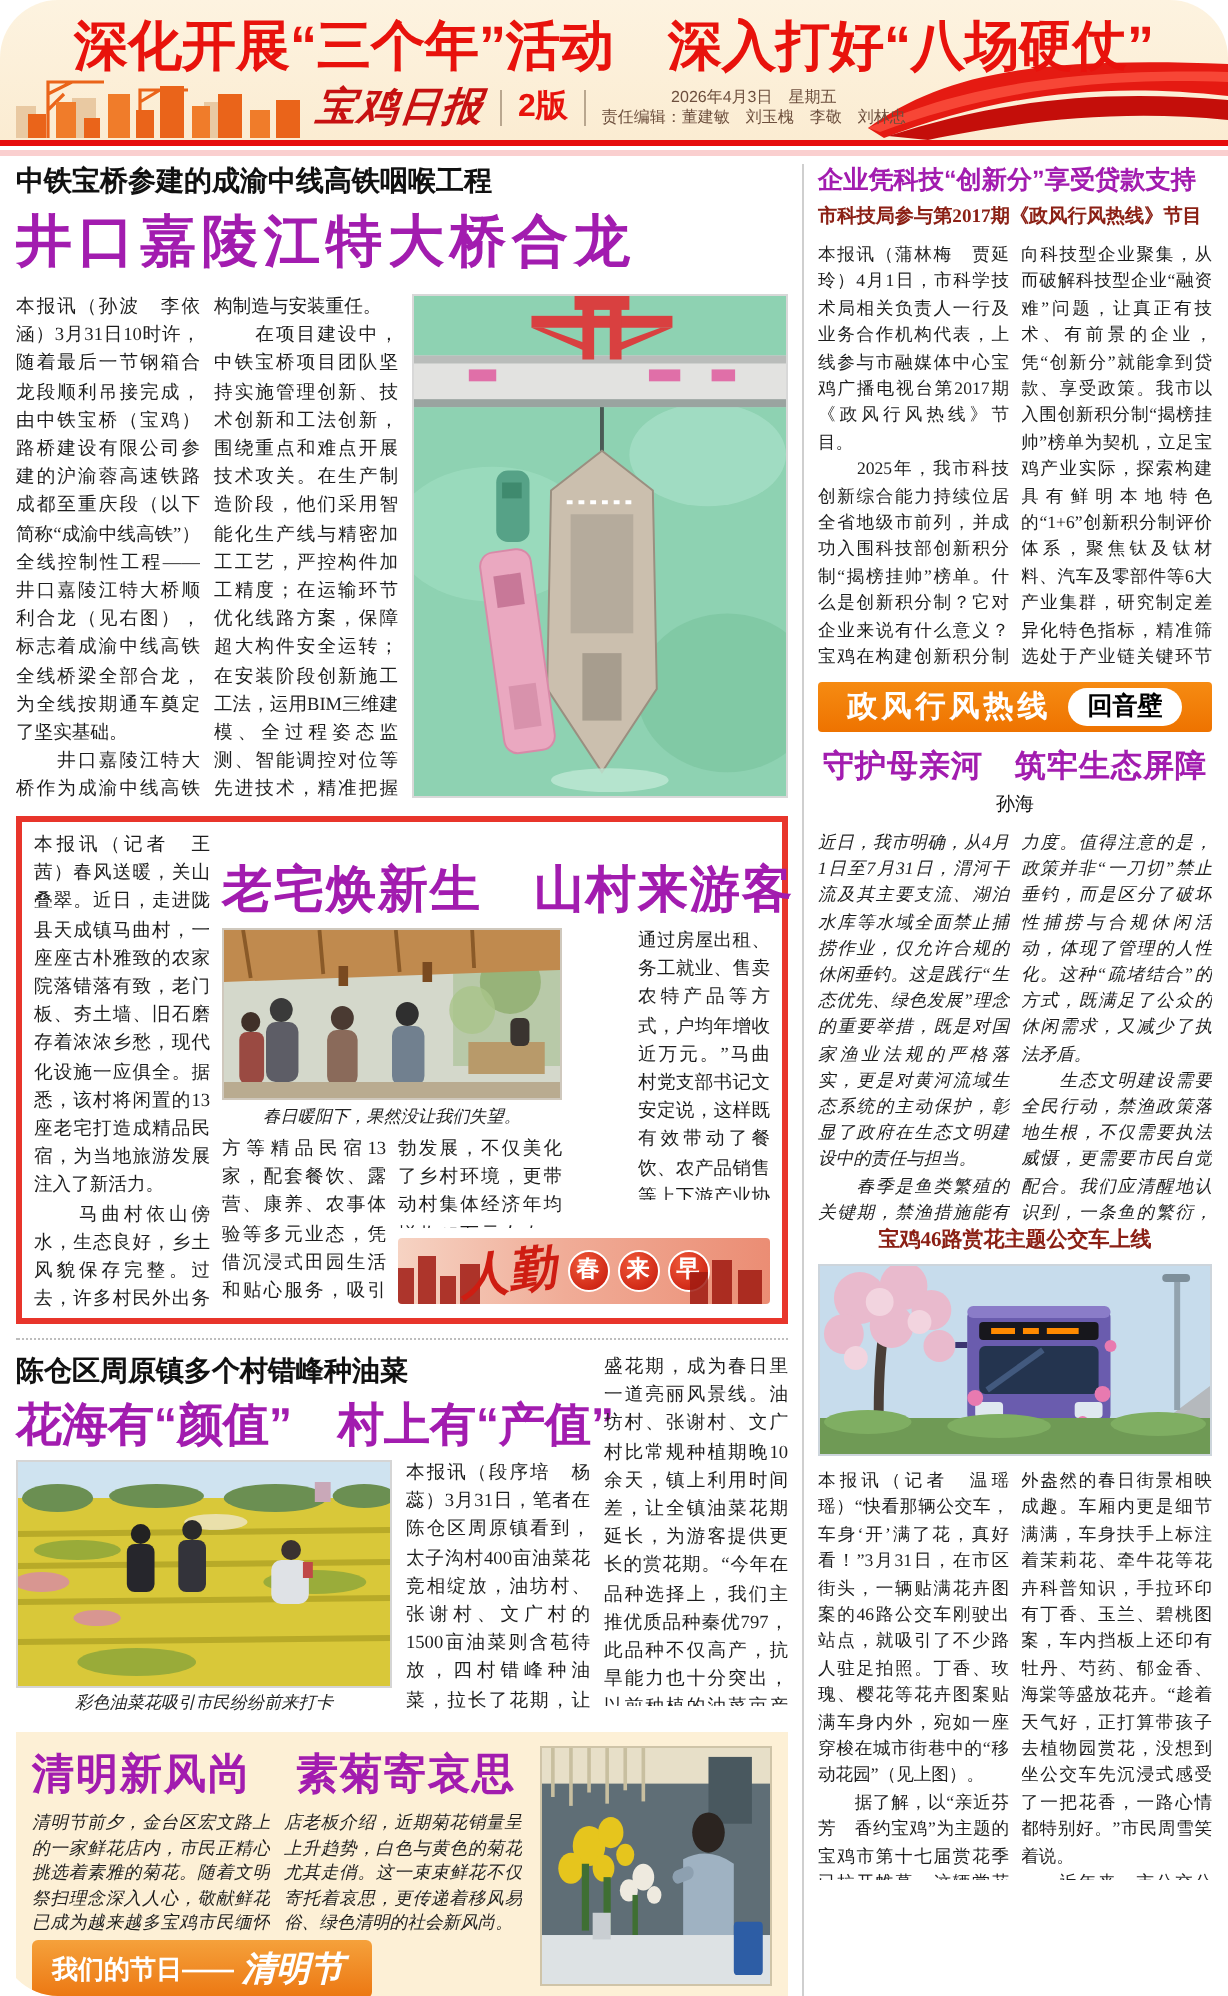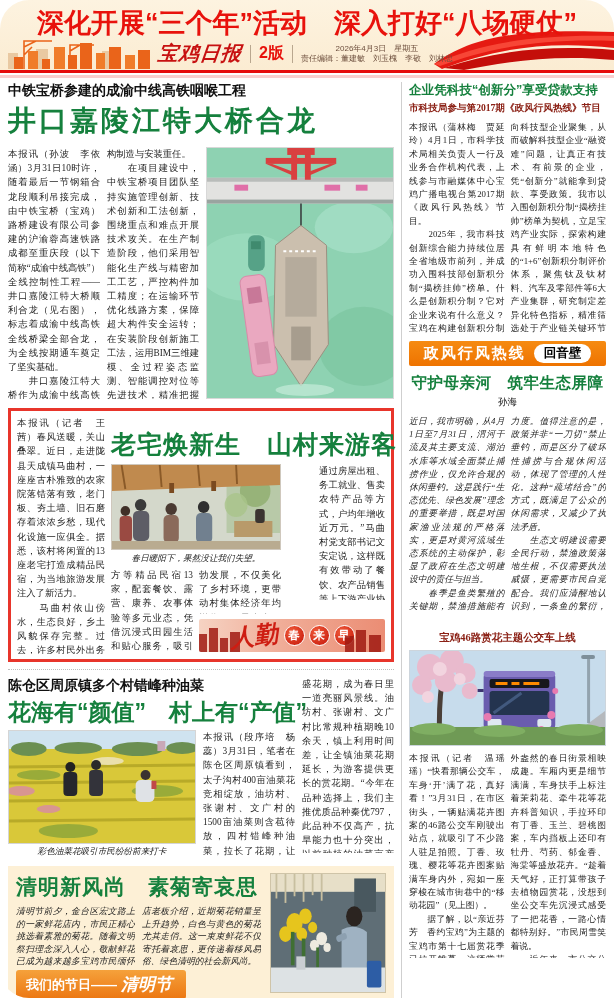--- a/index.html
+++ b/index.html
@@ -18,21 +18,21 @@
   .mastsep{width:1px;height:18px;background:#b9a78f;}
   .edition{font-family:"Liberation Sans",sans-serif;font-weight:900;font-size:16px;color:#e8120c;}
   .dateblock{font-family:"Liberation Sans",sans-serif;font-size:8px;line-height:10px;color:#6d4f3d;white-space:nowrap;}
   .redrule{height:3px;background:#e60d0d;border-bottom:2px solid #fff;box-shadow:0 3px 0 #e60d0d33;}
   
   .content{display:flex;padding:7px 8px 0 8px;}
   .leftcol{width:386px;flex:none;}
   .vdiv{width:1px;background:#cfcfcf;margin:0 7px;flex:none;}
   .rightcol{flex:1;min-width:0;}
   .kicker{font-family:"Liberation Sans",sans-serif;font-weight:bold;font-size:14px;color:#111;white-space:nowrap;}
-  .hl{font-family:"Liberation Sans",sans-serif;font-weight:900;color:#15803d;white-space:nowrap;}
+  .hl{font-family:"Liberation Sans",sans-serif;font-weight:900;color:#a21caf;white-space:nowrap;}
   .body-text{font-family:"Liberation Serif",serif;font-size:9.3px;line-height:14.2px;
              text-align:justify;color:#1e1e1e;white-space:pre-line;overflow:hidden;}
   .kai{font-style:italic;}
   .caption{font-family:"Liberation Serif",serif;font-style:italic;font-size:8.6px;color:#222;text-align:center;}
   .dashed{border-top:1px dotted #bdbdbd;margin:7px 0;}
   
   .a-bridge .hl{font-size:28px;letter-spacing:3px;margin-top:2px;}
   .bridge-row{display:flex;gap:7px;margin-top:7px;height:252px;}
   .bridge-row .c{width:92px;flex:none;height:100%;}
   .bridge-photo{flex:1;border:1px solid #d8d8d8;overflow:hidden;}
@@ -85,21 +85,21 @@
   .loan-cols .c{height:212px;font-size:8.8px;line-height:13.4px;}
   .hotline-banner{margin:8px 0 7px 0;height:25px;background:linear-gradient(180deg,#f68b12,#ee7300);
       display:flex;align-items:center;justify-content:center;gap:8px;border-radius:2px;}
   .hotline-title{color:#fff;font-family:"Liberation Sans",sans-serif;font-weight:900;font-size:15px;letter-spacing:2px;white-space:nowrap;}
   .hotline-pill{background:#fff;border-radius:11px;padding:1px 10px;color:#000;
       font-family:"Liberation Sans",sans-serif;font-weight:900;font-size:12.5px;white-space:nowrap;}
   .river-hl{font-size:15.5px;text-align:center;letter-spacing:0.5px;}
   .river-author{text-align:center;font-size:9.5px;margin-top:2px;color:#111;}
   .river-cols .c{height:196px;font-size:8.8px;line-height:13.2px;}
   .bus-hl{font-size:17px;text-align:center;margin-top:9px;letter-spacing:1px;}
-  .bus-sub{text-align:center;font-family:"Liberation Serif",serif;font-weight:bold;font-size:10.5px;color:#8b2015;margin-top:20px;white-space:nowrap;}
+  .bus-sub{text-align:center;font-family:"Liberation Serif",serif;font-weight:bold;font-size:10.5px;color:#8b2015;margin-top:2px;white-space:nowrap;}
   .bus-photo{margin-top:5px;height:94px;border:1px solid #cdd5dc;overflow:hidden;}
   .bus-cols .c{height:206px;font-size:8.8px;line-height:13.4px;}
 </style>
 </head>
 <body>
 
 <div class="page">
 
   <header class="topbar">
     <div class="slogan">深化开展“三个年”活动　深入打好“八场硬仗”</div>

